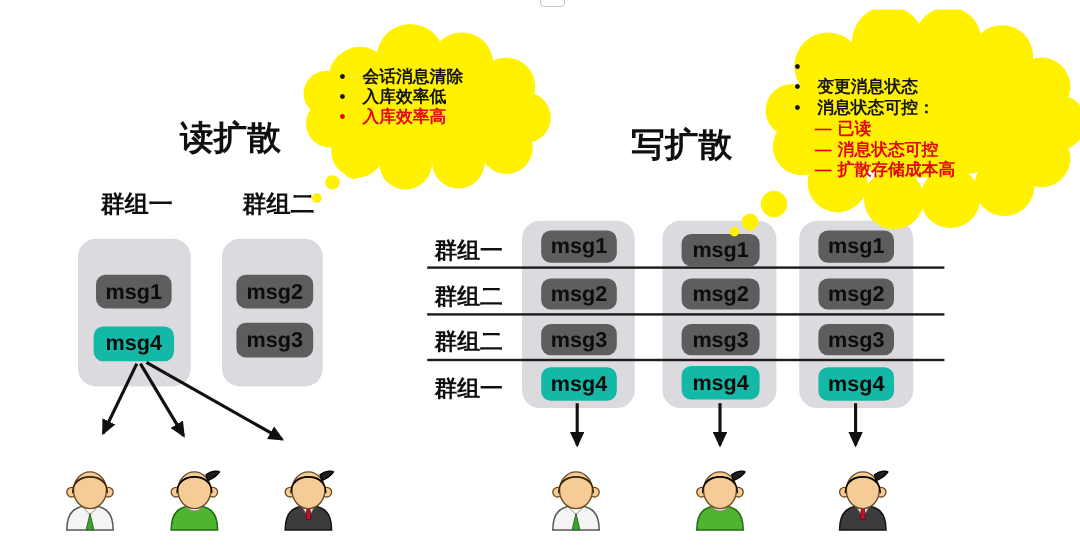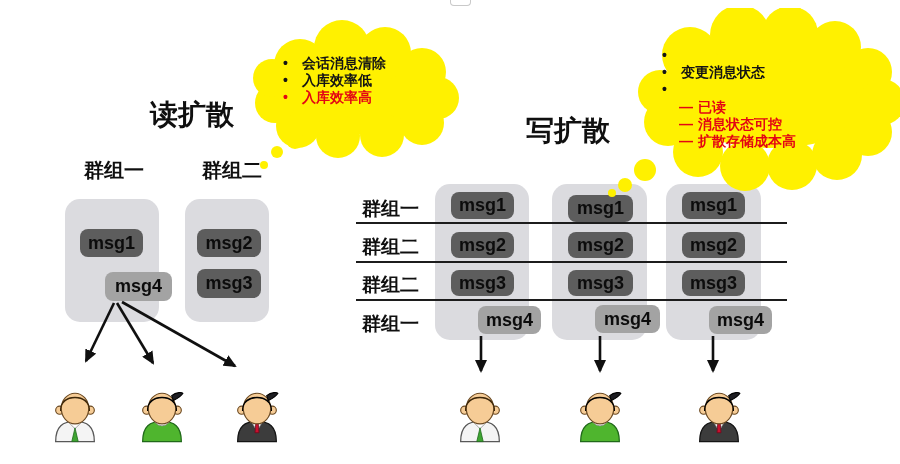--- a/index.html
+++ b/index.html
@@ -5,21 +5,21 @@
   html,body{margin:0;padding:0;background:#fff;}
   .canvas{position:relative;width:900px;height:464px;background:#ffffff;overflow:hidden;
           font-family:"Liberation Sans","DejaVu Sans",sans-serif;color:#111;}
   .abs{position:absolute;}
   .title{position:absolute;font-size:28px;font-weight:bold;color:#0f0f0f;white-space:nowrap;}
   .glabel{position:absolute;font-size:20px;font-weight:bold;color:#0f0f0f;white-space:nowrap;}
   .rowlabel{position:absolute;font-size:19px;font-weight:bold;color:#0f0f0f;white-space:nowrap;}
   .container{position:absolute;background:#DBDBDF;border-radius:15px;}
   .msg{position:absolute;display:flex;align-items:center;justify-content:center;
        background:#5D5D5D;border-radius:8px;font-size:18px;font-weight:600;color:#0c0c0c;}
-  .msg.red{background:#a3a3a3;margin-left:27px;}
+  .msg.red{background:#14b8a6;}
   .hline{position:absolute;height:1.5px;background:#1c1c1c;}
   .bub{position:absolute;font-size:14px;font-weight:bold;line-height:17.2px;color:#141414;white-space:nowrap;}
   .bub .line{display:flex;}
   .bub .mk{display:inline-block;width:19px;flex:none;}
   .bub .red{color:#E30613;}
   .bub .ind{margin-left:17px;}
   .cloud{position:absolute;}
   .cloud circle,.cloud ellipse{fill:#FFF100;}
   .person{position:absolute;width:52px;height:58px;}
   .person .skin{fill:#F6CC96;stroke:#6b4a23;stroke-width:1.4;}
@@ -35,21 +35,21 @@
                 border:1.5px solid #c9c9c9;border-top:none;border-radius:0 0 4px 4px;}
 </style>
 </head>
 <body>
 
 <div class="canvas">
 
   <div class="top-artifact"></div>
 
   <div class="title" style="left:150px;top:96px;">读扩散</div>
-  <div class="title" style="left:526px;top:112px;">写扩散</div>
+  <div class="title" style="left:526px;top:102px;">写扩散</div>
 
   <div class="glabel" style="left:84px;top:157px;">群组一</div>
   <div class="glabel" style="left:202px;top:157px;">群组二</div>
 
   <div class="container" style="left:65px;top:199px;width:94px;height:123px;"></div>
   <div class="container" style="left:185px;top:199px;width:84px;height:123px;"></div>
 
   <div class="container" style="left:435px;top:184px;width:94px;height:156px;"></div>
   <div class="container" style="left:552px;top:184px;width:95px;height:156px;"></div>
   <div class="container" style="left:666px;top:184px;width:95px;height:156px;"></div>
@@ -137,20 +137,21 @@
   <div class="bub" style="left:662px;top:47px;">
     <div class="line">
         <span class="mk">•</span>
       </div>
     <div class="line">
         <span class="mk">•</span>
         <span>变更消息状态</span>
       </div>
     <div class="line">
         <span class="mk">•</span>
+        <span>消息状态可控：</span>
       </div>
     <div class="line red ind">
         <span class="mk">—</span>
         <span>已读</span>
       </div>
     <div class="line red ind">
         <span class="mk">—</span>
         <span>消息状态可控</span>
       </div>
     <div class="line red ind">

